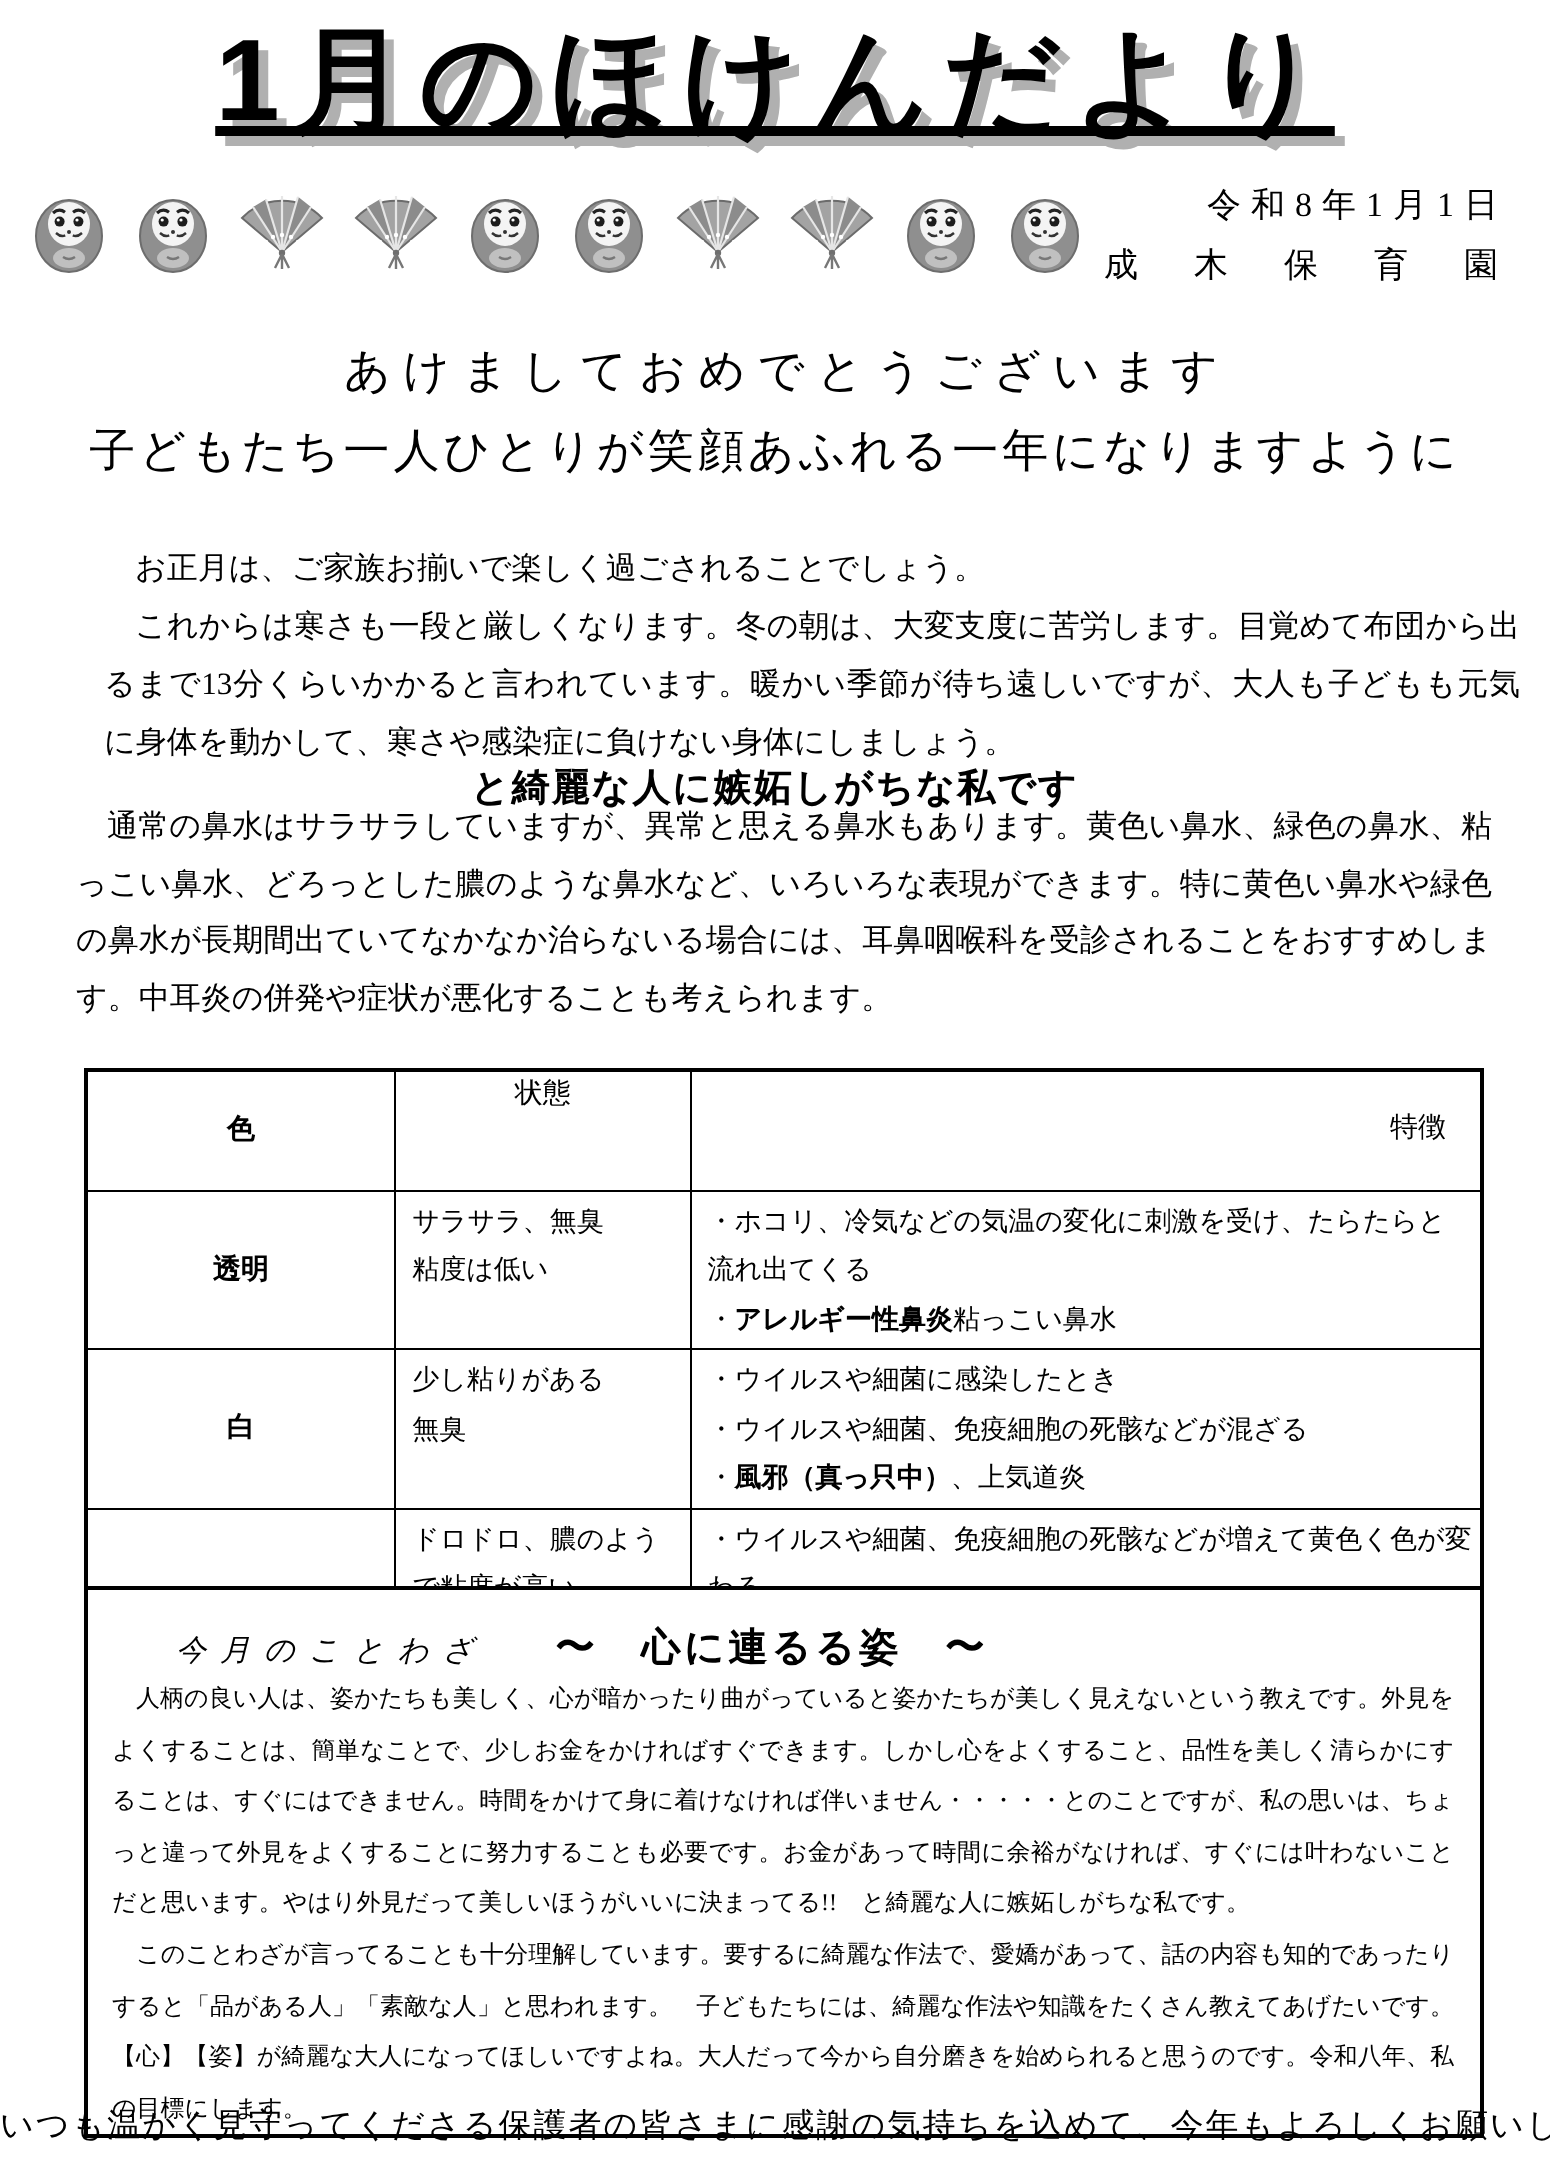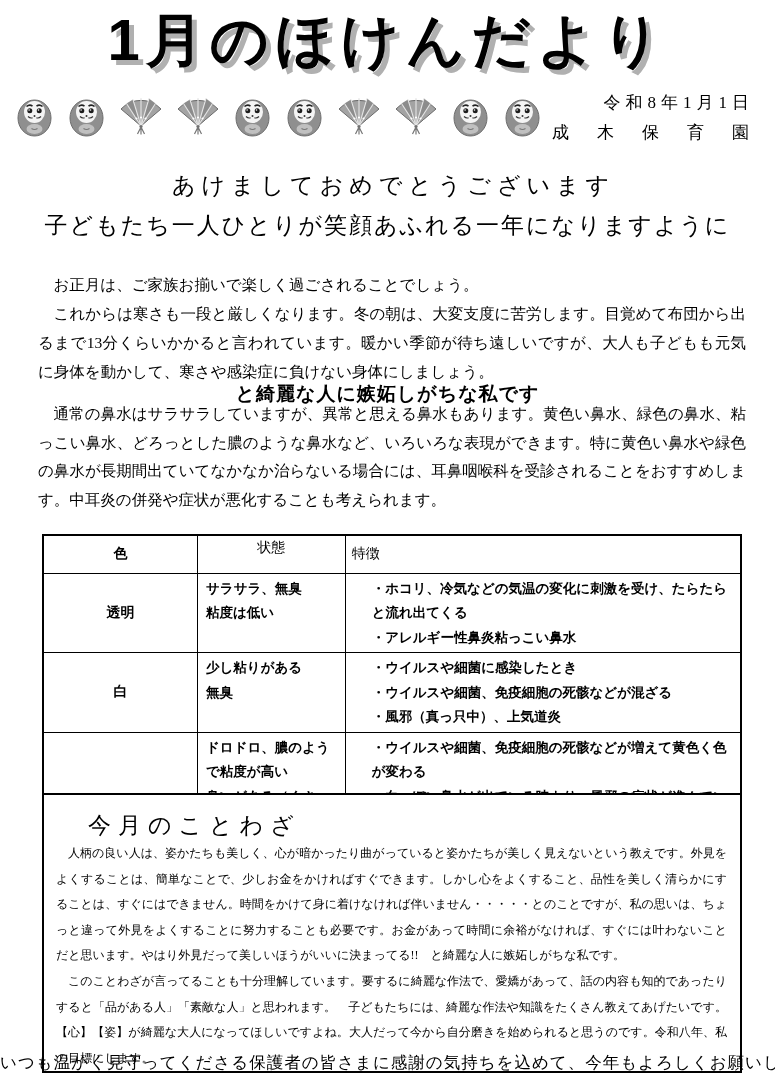--- a/index.html
+++ b/index.html
@@ -13,20 +13,21 @@
 
   
   .main-title {
     position: absolute; top: 2px; left: 0; right: 0;
     text-align: center;
     font-family: "Liberation Sans", "DejaVu Sans", sans-serif;
     font-weight: bold; font-size: 58px; letter-spacing: 6px;
     color: #000;
     text-shadow: 5px 5px 0 #b0b0b0;
     white-space: nowrap;
+    text-decoration: underline;
   }
   .deco-row {
     position: absolute; top: 93px; left: 14px;
     display: flex; gap: 11px; align-items: flex-end;
   }
   .deco-row svg { display: block; }
   .issue-block {
     position: absolute; top: 90px; right: 26px; width: 215px;
     text-align: right; font-size: 17px;
   }
@@ -40,60 +41,60 @@
     font-size: 23px; letter-spacing: 6px; white-space: nowrap;
   }
   .greet-sub {
     position: absolute; top: 210px; left: 0; right: 0; text-align: center;
     font-family: "Liberation Sans", "DejaVu Sans", sans-serif;
     font-size: 23px; letter-spacing: 2px; white-space: nowrap;
   }
 
   
   .intro {
-    position: absolute; top: 270px; left: 38px; width: 708px;
+    position: absolute; top: 270px; left: 52px; width: 708px;
     font-size: 15.5px; line-height: 29px; text-align: justify;
   }
 
   
   .nose-title {
     position: absolute; top: 381px; left: 0; right: 0; text-align: center;
     font-family: "Liberation Sans", "DejaVu Sans", sans-serif;
     font-weight: bold; font-size: 19px; letter-spacing: 1px;
   }
   .nose-body {
     position: absolute; top: 400px; left: 38px; width: 708px;
     font-size: 15.5px; line-height: 28.5px; text-align: justify;
   }
 
   
   table.nose-table {
     position: absolute; top: 534px; left: 42px; width: 700px;
     border-collapse: collapse; border: 2px solid #000;
     font-size: 13.5px;
   }
-  .nose-table th, .nose-table td { border: 1px solid #000; font-weight: bold; }
+  .nose-table th, .nose-table td { border: 1px solid #000; }
   .nose-table thead th {
     font-weight: normal; font-size: 14px; height: 25px;
     text-align: center; vertical-align: middle;
   }
   .nose-table .col-color  { width: 155px; text-align: center; vertical-align: middle; font-weight: bold; font-size: 14px; }
   .nose-table .col-state  { width: 148px; vertical-align: top; padding: 3px 4px 2px 8px; line-height: 24.5px; }
-  .nose-table .col-feature{ width: 397px; vertical-align: top; padding: 3px 4px 2px 26px; line-height: 24.5px; }
+  .nose-table .col-feature{ width: 397px; vertical-align: top; padding: 3px 4px 2px 8px; line-height: 24.5px; }
 
   
   .proverb-box {
     position: absolute; top: 793px; left: 42px; width: 700px; min-height: 249px;
     border: 2px solid #000; background: #fff;
   }
   .proverb-head {
     display: flex; align-items: baseline; gap: 34px;
     margin: 15px 0 0 44px; white-space: nowrap;
   }
-  .proverb-label { font-size: 23px; letter-spacing: 7px; }
+  .proverb-label { font-style: italic; font-size: 15px; letter-spacing: 7px; }
   .proverb-title { font-weight: bold; font-size: 19.5px; letter-spacing: 2px; }
   .proverb-box p {
     margin: 0 13px 0 12px;
     font-size: 12px; line-height: 25.6px; text-align: justify;
   }
   .proverb-box p + p { margin-top: 0; }
 
   
   .footer-line {
     position: absolute; top: 1052px; left: 0; right: 0; text-align: center;
@@ -299,21 +300,21 @@
   </div>
 
   <h2 class="nose-title">と綺麗な人に嫉妬しがちな私です</h2>
   <p class="nose-body">　通常の鼻水はサラサラしていますが、異常と思える鼻水もあります。黄色い鼻水、緑色の鼻水、粘っこい鼻水、どろっとした膿のような鼻水など、いろいろな表現ができます。特に黄色い鼻水や緑色の鼻水が長期間出ていてなかなか治らないる場合には、耳鼻咽喉科を受診されることをおすすめします。中耳炎の併発や症状が悪化することも考えられます。</p>
 
   <table class="nose-table">
     <thead>
       <tr>
         <th class="col-color">色</th>
         <th class="col-state" style="text-align:center;padding:0;">状態</th>
-        <th class="col-feature" style="text-align:left;padding:6px;">特徴</th>
+        <th class="col-feature" style="text-align:right;padding:17px;">特徴</th>
       </tr>
     </thead>
     <tbody>
         <tr style="height: 50px;">
           <td class="col-color">透明</td>
           <td class="col-state">
             <div>サラサラ、無臭</div>
             <div>粘度は低い</div>
           </td>
           <td class="col-feature">
@@ -345,20 +346,21 @@
             <div><span>　を感じていないことが多い</span></div>
             <div><span>・</span><b>ウイルスや細菌感染、副鼻腔炎</b><span>、異物</span></div>
           </td>
         </tr>
       </tbody>
   </table>
 
   <div class="proverb-box">
     <div class="proverb-head">
       <span class="proverb-label">今月のことわざ</span>
+      <span class="proverb-title">〜　心に連るる姿　〜</span>
     </div>
     <p>　人柄の良い人は、姿かたちも美しく、心が暗かったり曲がっていると姿かたちが美しく見えないという教えです。外見をよくすることは、簡単なことで、少しお金をかければすぐできます。しかし心をよくすること、品性を美しく清らかにすることは、すぐにはできません。時間をかけて身に着けなければ伴いません・・・・・とのことですが、私の思いは、ちょっと違って外見をよくすることに努力することも必要です。お金があって時間に余裕がなければ、すぐには叶わないことだと思います。やはり外見だって美しいほうがいいに決まってる!!　と綺麗な人に嫉妬しがちな私です。</p>
     <p>　このことわざが言ってることも十分理解しています。要するに綺麗な作法で、愛嬌があって、話の内容も知的であったりすると「品がある人」「素敵な人」と思われます。　子どもたちには、綺麗な作法や知識をたくさん教えてあげたいです。【心】【姿】が綺麗な大人になってほしいですよね。大人だって今から自分磨きを始められると思うのです。令和八年、私の目標にします。</p>
   </div>
 
   <div class="footer-line">いつも温かく見守ってくださる保護者の皆さまに感謝の気持ちを込めて、今年もよろしくお願いします</div>
 
 </div>
 
 </body></html>

